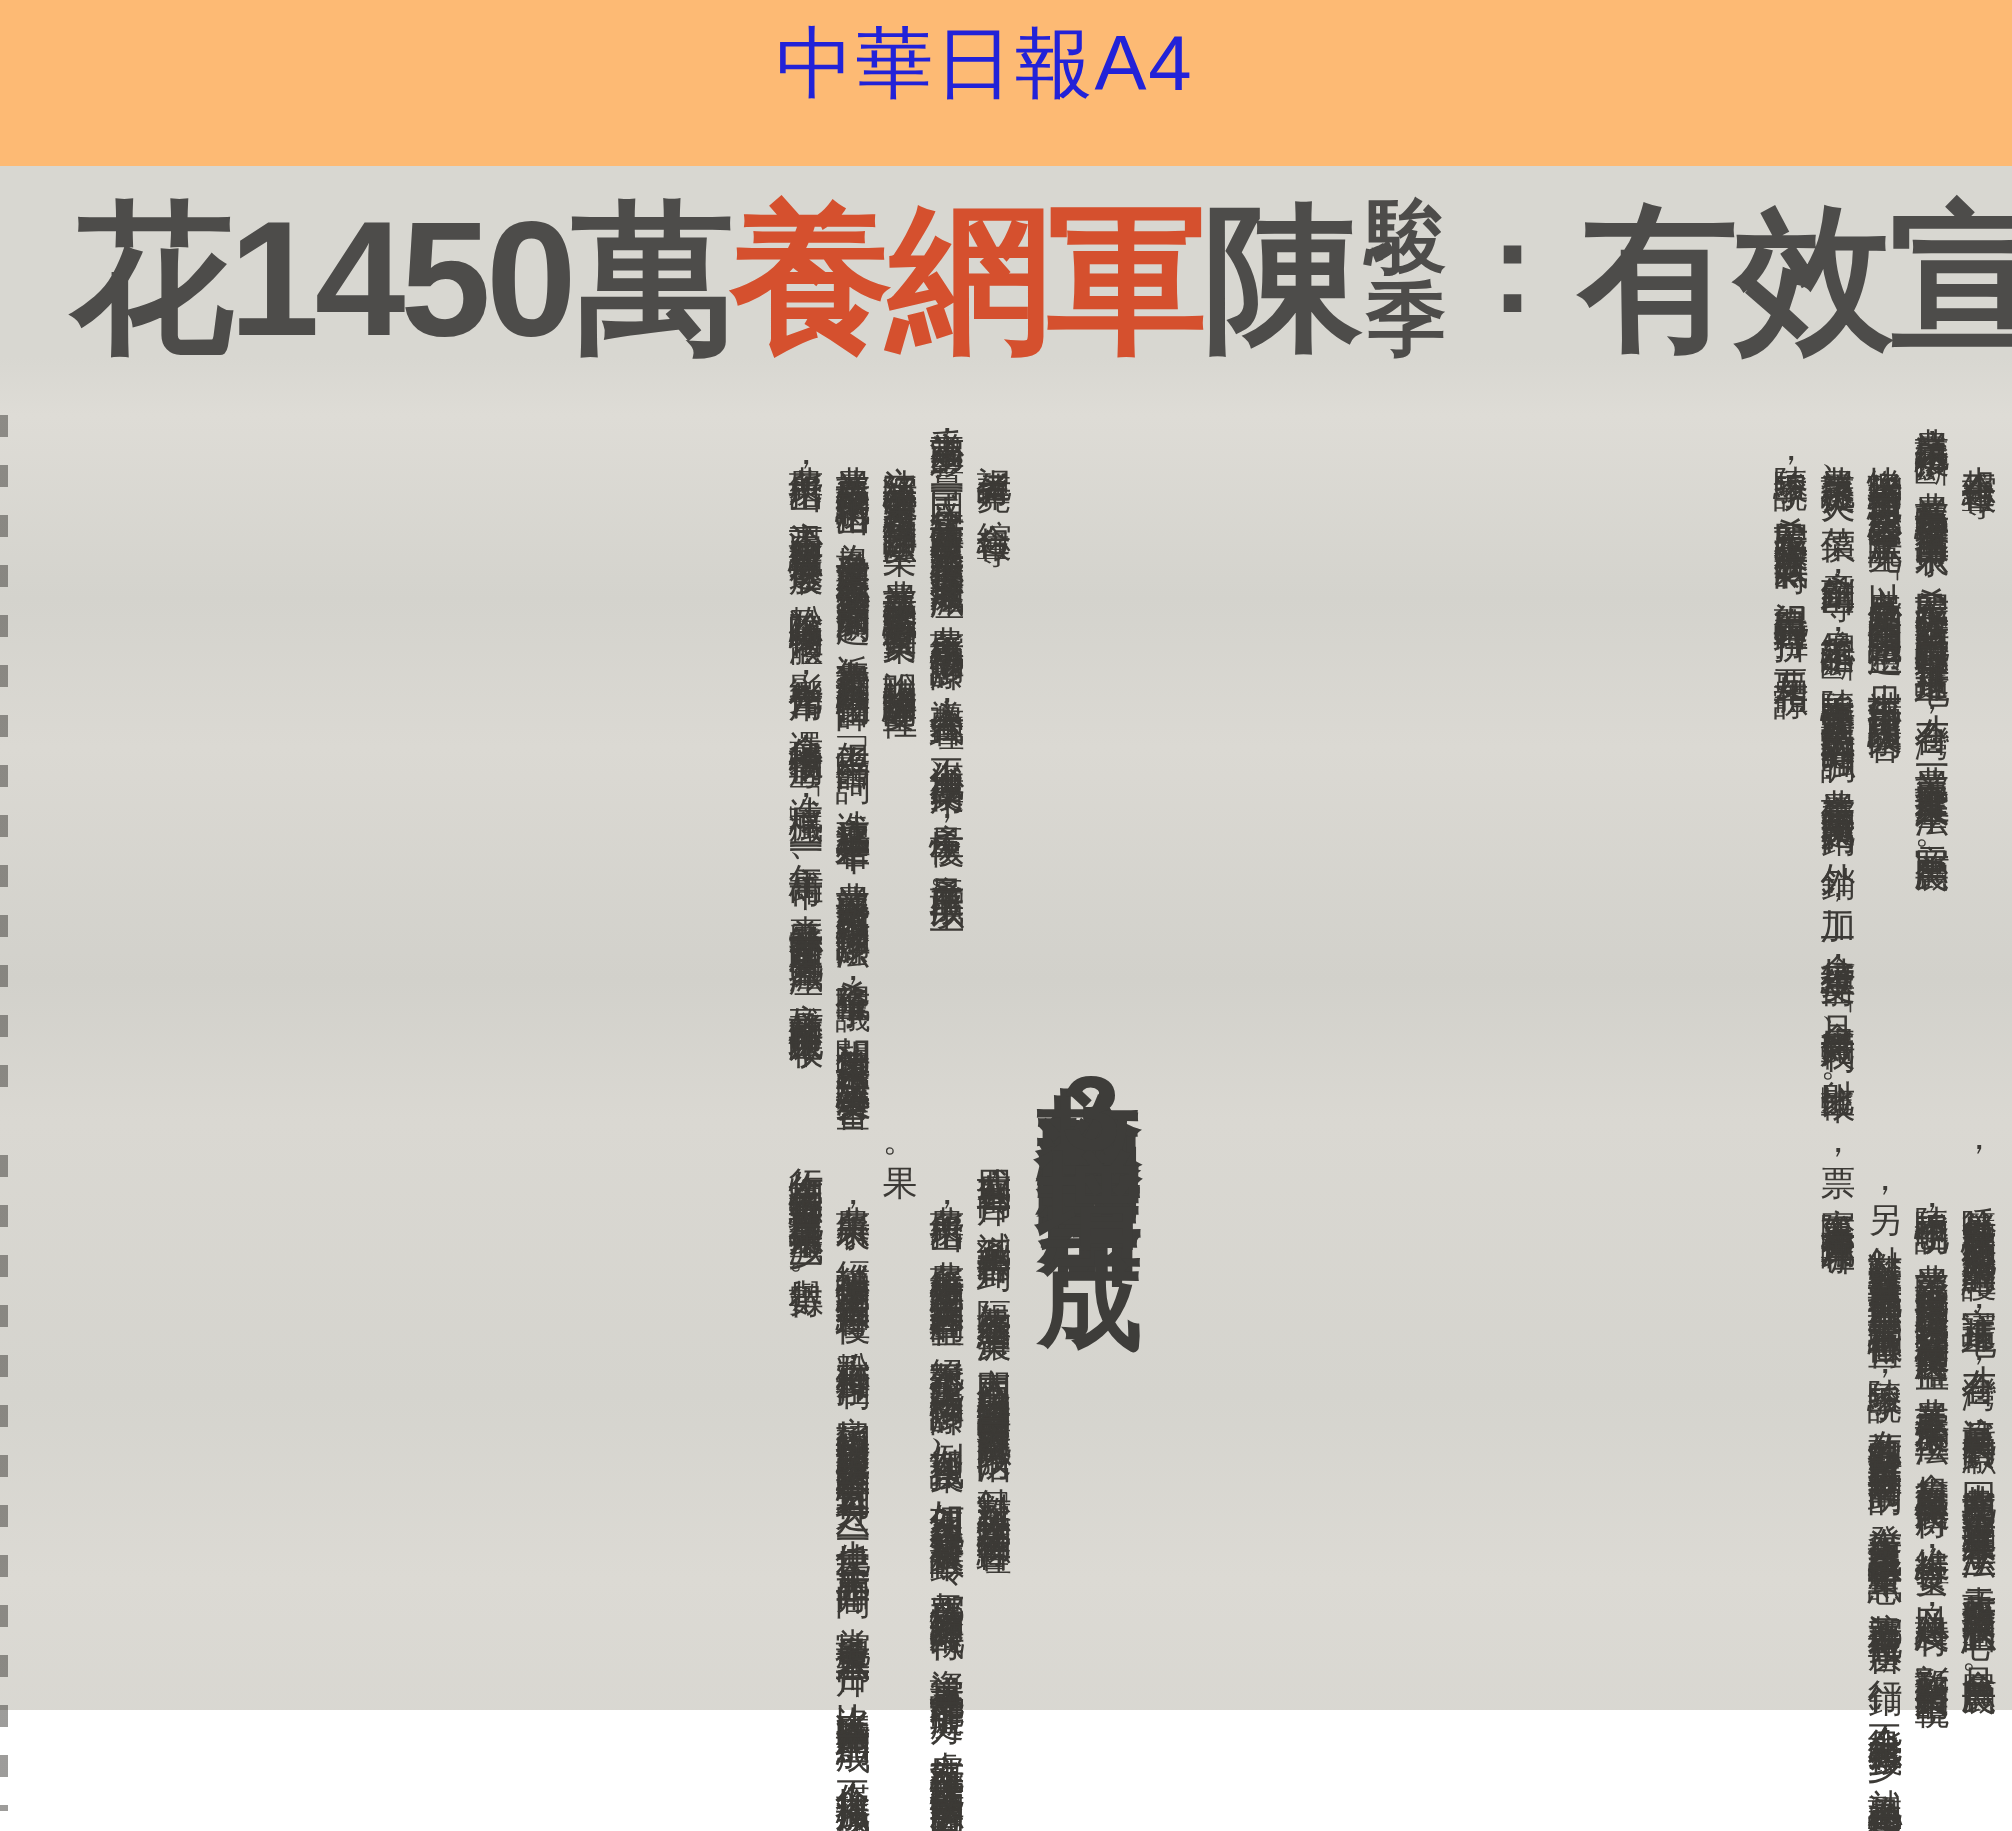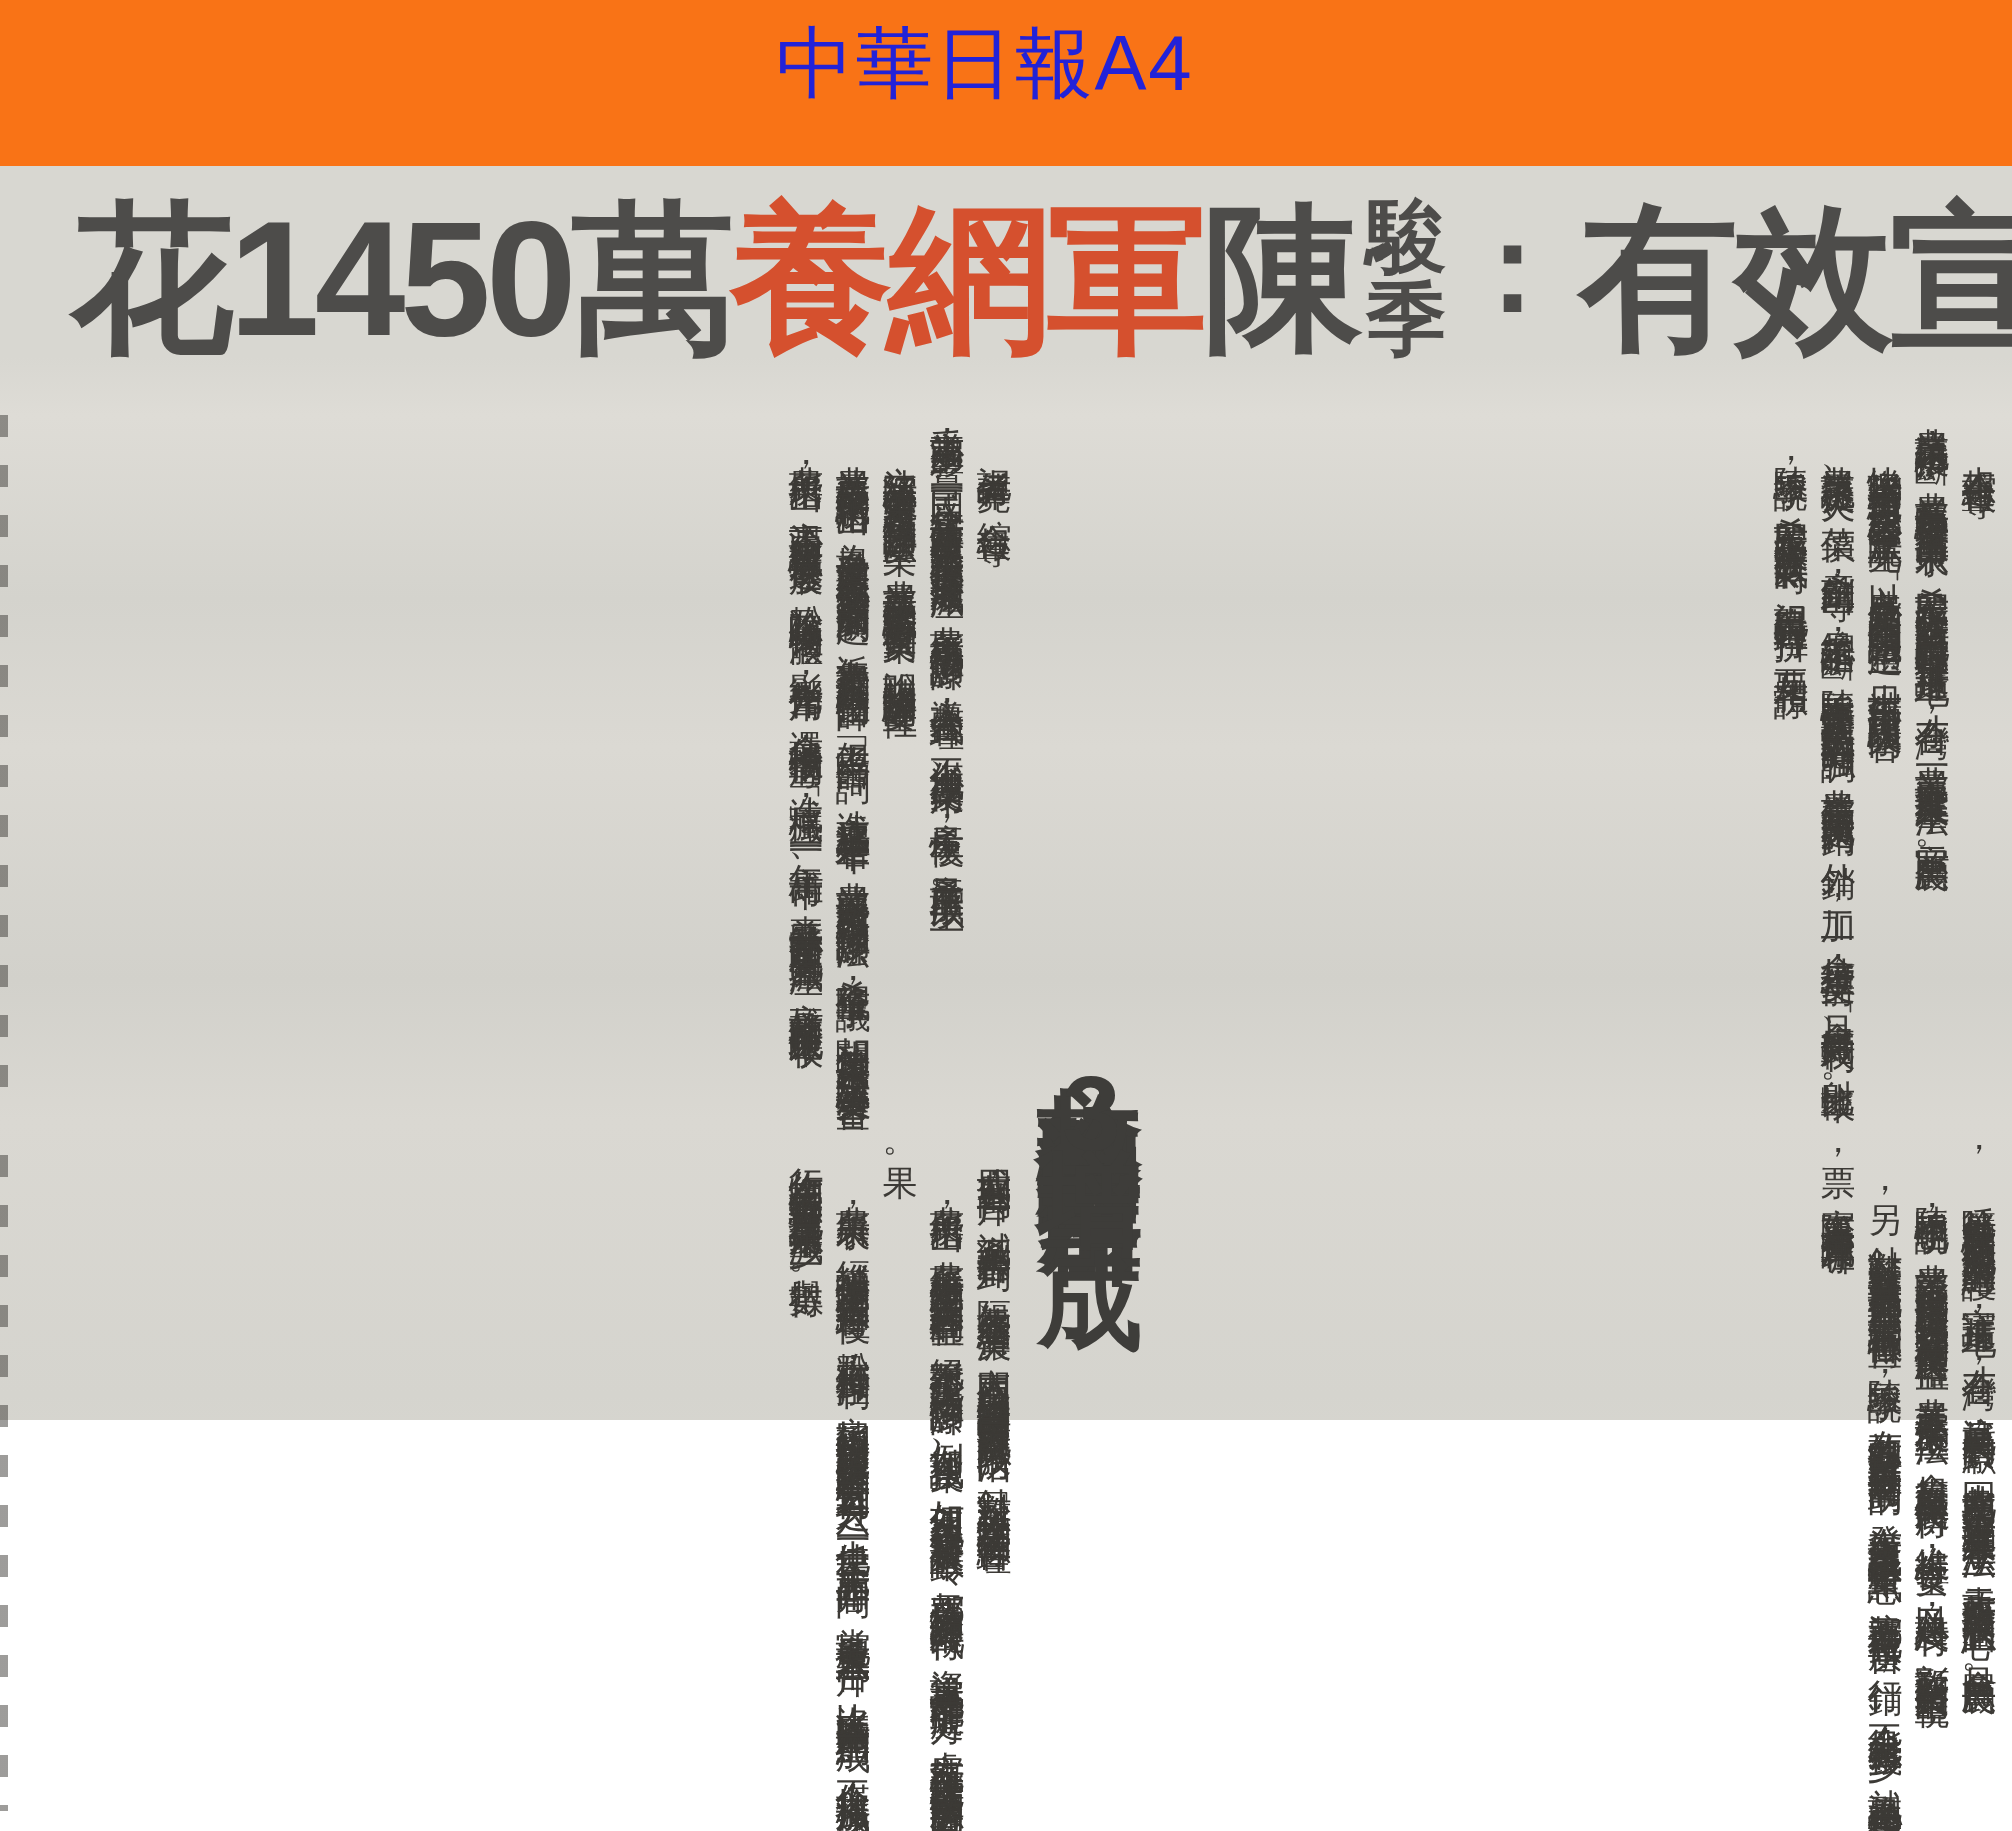--- a/index.html
+++ b/index.html
@@ -3,31 +3,31 @@
 <meta charset="utf-8">
 <style>
   html,body{margin:0;padding:0;}
   body{
     width:2012px;height:1832px;position:relative;overflow:hidden;
     background:#ffffff;
     font-family:"Liberation Serif", serif;
   }
   
   .masthead{
-    position:absolute;top:0;left:0;width:2012px;height:166px;background:#f97316;
+    position:absolute;top:0;left:0;width:2012px;height:166px;background:#fdba74;
   }
   .masthead-title{
     position:absolute;top:23px;left:0;width:1969px;text-align:center;
     font-family:"Liberation Sans", sans-serif;
     font-weight:400;font-size:78px;line-height:1.05;color:#2222d8;
     letter-spacing:1.7px;
   }
   
   .paper{
-    position:absolute;top:166px;left:0;width:2012px;height:1254px;
+    position:absolute;top:166px;left:0;width:2012px;height:1544px;
     background:linear-gradient(180deg,
       #d8d7d1 0px,#d8d7d1 191px,#dedcd6 249px,#d4d3cd 432px,
       #dbd9d3 582px,#d2d1cb 814px,#dad8d2 955px,#d5d4ce 1229px,
       #dcdad4 1412px,#d6d5cf 1666px);
   }
   
   .headline-row{
     position:absolute;top:25px;left:71px;right:20px;height:199px;
     display:flex;justify-content:space-between;align-items:flex-start;
     font-family:"Liberation Sans", sans-serif;font-weight:900;

